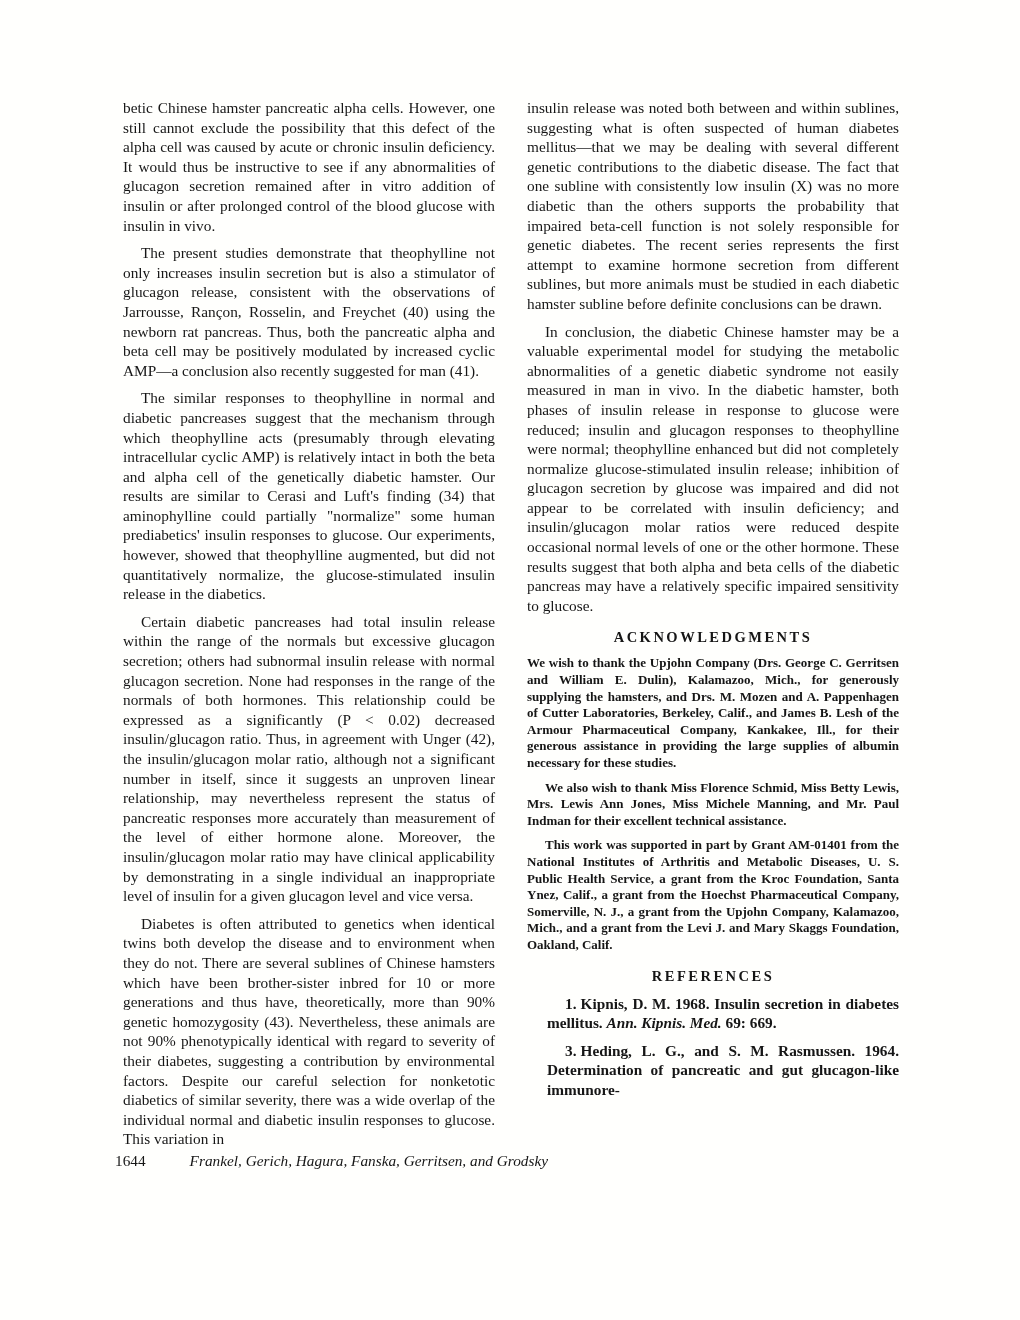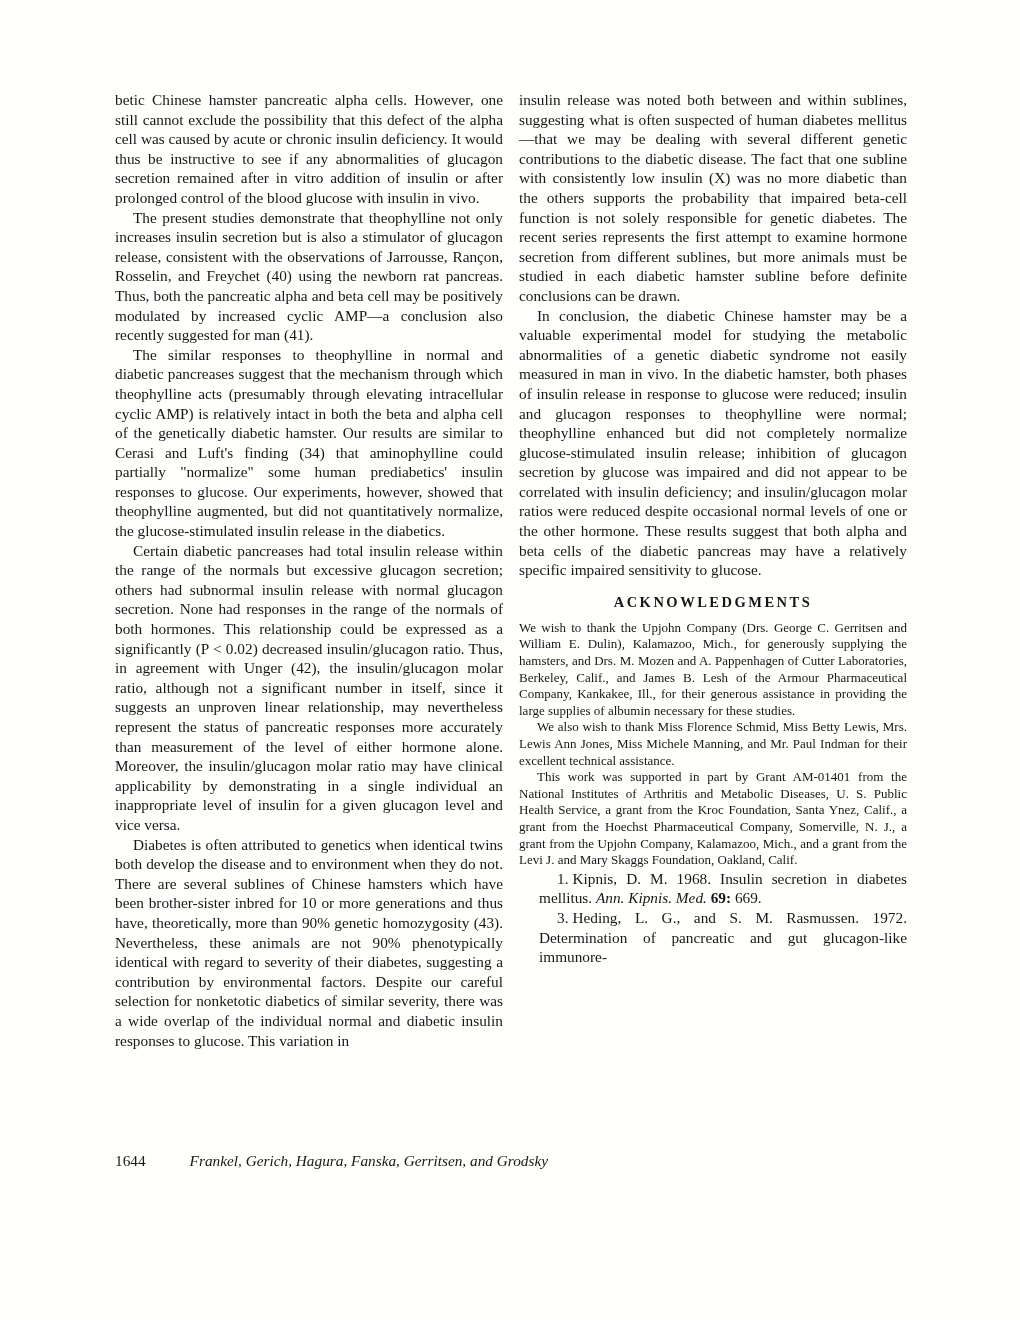--- a/index.html
+++ b/index.html
@@ -11,30 +11,31 @@
     background: #fffffd;
     box-sizing: border-box;
     padding: 90px 113px 0 115px;
     font-family: "Liberation Serif", "DejaVu Serif", serif;
     color: #161616;
     overflow: hidden;
   }
   .columns { display: flex; gap: 16px; }
   .col { width: 388px; }
   .col p {
-    margin: 0;
+    margin: 8px;
     font-size: 15.3px;
     line-height: 19.6px;
     text-align: justify;
     text-indent: 18px;
   }
   .col p.noindent { text-indent: 0; }
   .col p.small, .ref {
     font-size: 13px;
     line-height: 16.6px;
+    font-weight: bold;
   }
   .section-heading {
     font-size: 14.5px;
     font-weight: bold;
     letter-spacing: 2.5px;
     text-align: center;
     margin: 14px 0 9px 0;
   }
   .refs { margin: 0; padding: 0; list-style: none; }
   .ref {
@@ -69,23 +70,24 @@
 
     <div class="col">
       <p class="noindent">insulin release was noted both between and within sublines, suggesting what is often suspected of human diabetes mellitus—that we may be dealing with several different genetic contributions to the diabetic disease. The fact that one subline with consistently low insulin (X) was no more diabetic than the others supports the probability that impaired beta-cell function is not solely responsible for genetic diabetes. The recent series represents the first attempt to examine hormone secretion from different sublines, but more animals must be studied in each diabetic hamster subline before definite conclusions can be drawn.</p>
       <p>In conclusion, the diabetic Chinese hamster may be a valuable experimental model for studying the metabolic abnormalities of a genetic diabetic syndrome not easily measured in man in vivo. In the diabetic hamster, both phases of insulin release in response to glucose were reduced; insulin and glucagon responses to theophylline were normal; theophylline enhanced but did not completely normalize glucose-stimulated insulin release; inhibition of glucagon secretion by glucose was impaired and did not appear to be correlated with insulin deficiency; and insulin/glucagon molar ratios were reduced despite occasional normal levels of one or the other hormone. These results suggest that both alpha and beta cells of the diabetic pancreas may have a relatively specific impaired sensitivity to glucose.</p>
 
       <h2 class="section-heading">ACKNOWLEDGMENTS</h2>
       <p class="small noindent">We wish to thank the Upjohn Company (Drs. George C. Gerritsen and William E. Dulin), Kalamazoo, Mich., for generously supplying the hamsters, and Drs. M. Mozen and A. Pappenhagen of Cutter Laboratories, Berkeley, Calif., and James B. Lesh of the Armour Pharmaceutical Company, Kankakee, Ill., for their generous assistance in providing the large supplies of albumin necessary for these studies.</p>
       <p class="small">We also wish to thank Miss Florence Schmid, Miss Betty Lewis, Mrs. Lewis Ann Jones, Miss Michele Manning, and Mr. Paul Indman for their excellent technical assistance.</p>
       <p class="small">This work was supported in part by Grant AM-01401 from the National Institutes of Arthritis and Metabolic Diseases, U. S. Public Health Service, a grant from the Kroc Foundation, Santa Ynez, Calif., a grant from the Hoechst Pharmaceutical Company, Somerville, N. J., a grant from the Upjohn Company, Kalamazoo, Mich., and a grant from the Levi J. and Mary Skaggs Foundation, Oakland, Calif.</p>
 
+      <h2 class="section-heading">REFERENCES</h2>
       <div class="refs">
         <p class="ref"><span class="ref-num">1.</span><span>Kipnis, D. M. 1968. Insulin secretion in diabetes mellitus. </span><i>Ann. Kipnis. Med.</i><b> 69:</b><span> 669.</span></p>
-        <p class="ref"><span class="ref-num">3.</span><span>Heding, L. G., and S. M. Rasmussen. 1972. Determination of pancreatic and gut glucagon-like immunore-</span><i></i><b></b><span></span></p>
+        <p class="ref"><span class="ref-num">3.</span><span>Heding, L. G., and S. M. Rasmussen. 1964. Determination of pancreatic and gut glucagon-like immunore-</span><i></i><b></b><span></span></p>
       </div>
     </div>
 
   </div>
 
   <div class="footer">
     <span>1644</span><span class="authors">Frankel, Gerich, Hagura, Fanska, Gerritsen, and Grodsky</span>
   </div>
 </div>
 

